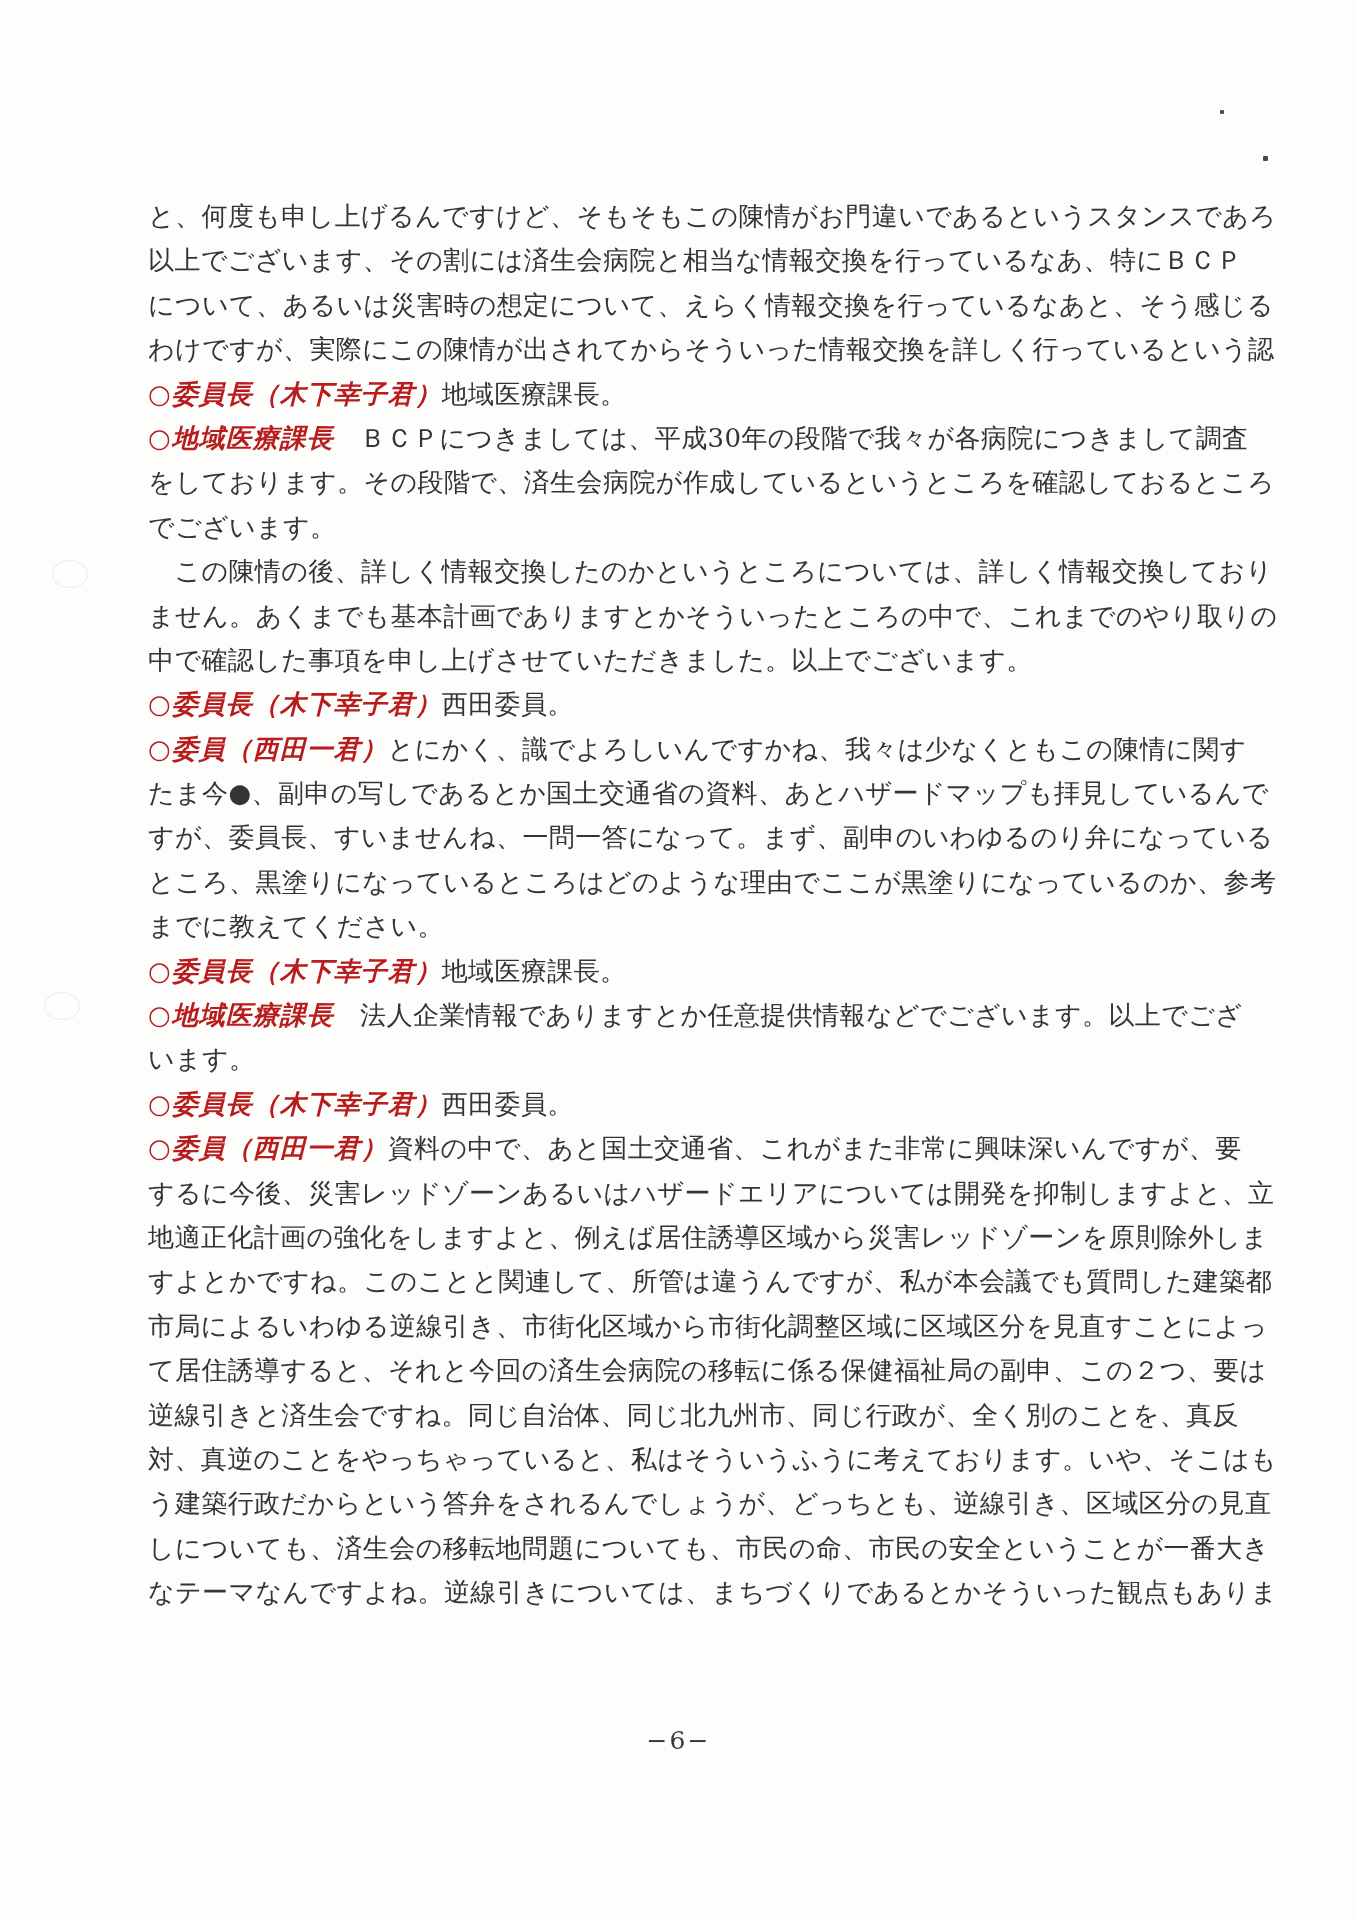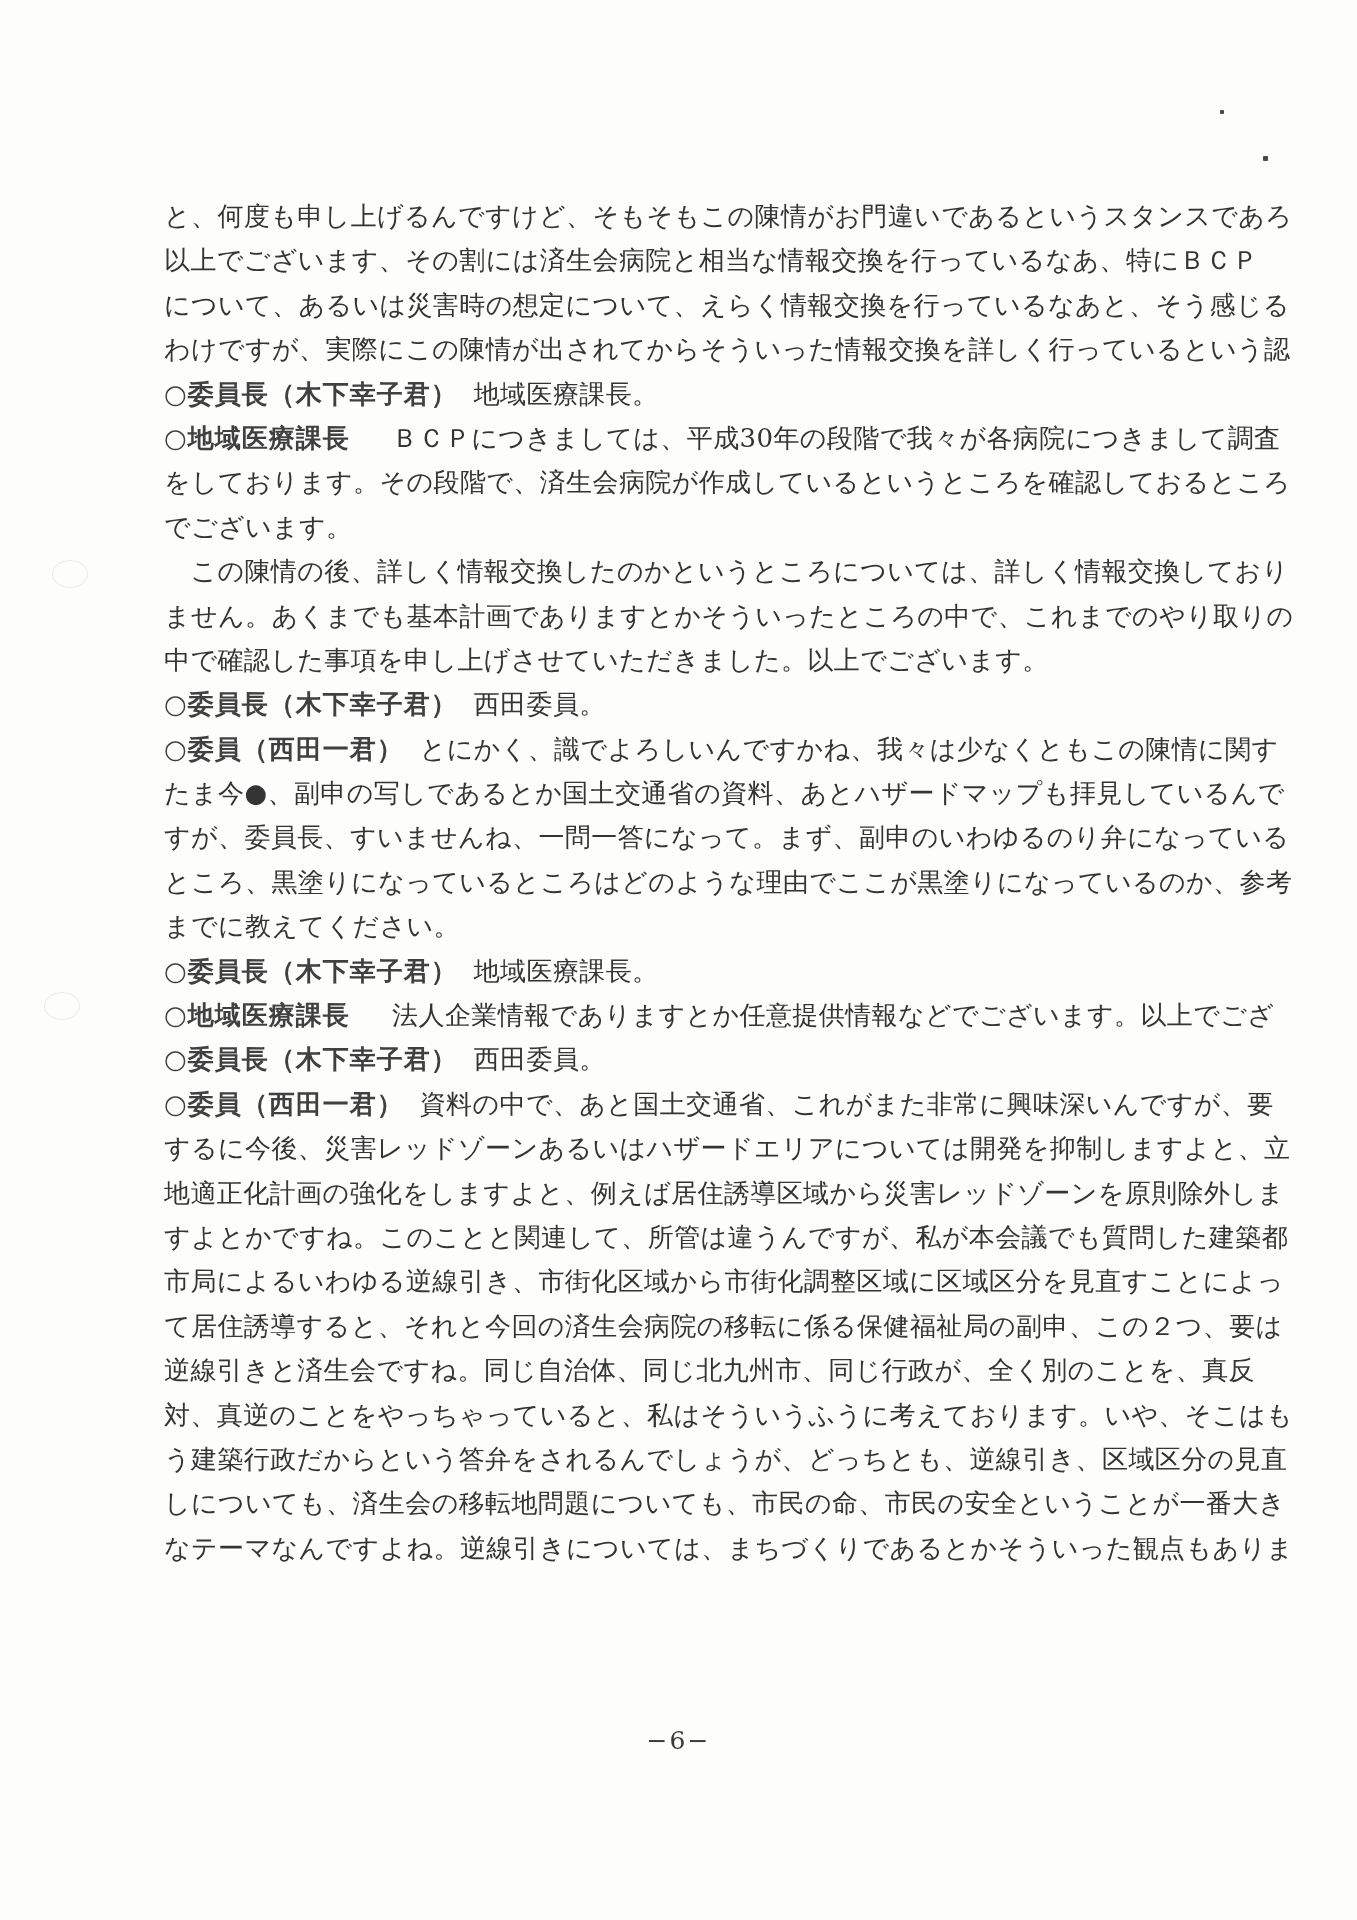--- a/index.html
+++ b/index.html
@@ -22,26 +22,27 @@
     width: 1085px;
   }
   .line {
     height: 44.4px;
     line-height: 44.4px;
     font-size: 26px;
     color: #343434;
     letter-spacing: 0.4px;
     white-space: nowrap;
   }
-  .seg { display: inline; margin-left: 16px; }
+  .seg { display: inline; }
   .seg.bold {
     font-family: "DejaVu Sans", sans-serif;
     font-weight: 700;
     letter-spacing: 1px;
-    color: #404040;
+    color: #b91c1c;
+    font-style: italic;
   }
   .page-number {
     position: absolute;
     top: 1726px;
     left: 0;
     width: 100%;
     text-align: center;
     font-size: 25px;
     letter-spacing: 2px;
     color: #3a3a3a;
@@ -86,20 +87,21 @@
       <div class="line"><span class="seg">ません。あくまでも基本計画でありますとかそういったところの中で、これまでのやり取りの</span></div>
       <div class="line"><span class="seg">中で確認した事項を申し上げさせていただきました。以上でございます。</span></div>
       <div class="line"><span class="seg bold">○委員長（木下幸子君）</span><span class="seg">西田委員。</span></div>
       <div class="line"><span class="seg bold">○委員（西田一君）</span><span class="seg">とにかく、識でよろしいんですかね、我々は少なくともこの陳情に関す</span></div>
       <div class="line"><span class="seg">たま今●、副申の写しであるとか国土交通省の資料、あとハザードマップも拝見しているんで</span></div>
       <div class="line"><span class="seg">すが、委員長、すいませんね、一問一答になって。まず、副申のいわゆるのり弁になっている</span></div>
       <div class="line"><span class="seg">ところ、黒塗りになっているところはどのような理由でここが黒塗りになっているのか、参考</span></div>
       <div class="line"><span class="seg">までに教えてください。</span></div>
       <div class="line"><span class="seg bold">○委員長（木下幸子君）</span><span class="seg">地域医療課長。</span></div>
       <div class="line"><span class="seg bold">○地域医療課長</span><span class="seg">　法人企業情報でありますとか任意提供情報などでございます。以上でござ</span></div>
+      <div class="line"><span class="seg">います。</span></div>
       <div class="line"><span class="seg bold">○委員長（木下幸子君）</span><span class="seg">西田委員。</span></div>
       <div class="line"><span class="seg bold">○委員（西田一君）</span><span class="seg">資料の中で、あと国土交通省、これがまた非常に興味深いんですが、要</span></div>
       <div class="line"><span class="seg">するに今後、災害レッドゾーンあるいはハザードエリアについては開発を抑制しますよと、立</span></div>
       <div class="line"><span class="seg">地適正化計画の強化をしますよと、例えば居住誘導区域から災害レッドゾーンを原則除外しま</span></div>
       <div class="line"><span class="seg">すよとかですね。このことと関連して、所管は違うんですが、私が本会議でも質問した建築都</span></div>
       <div class="line"><span class="seg">市局によるいわゆる逆線引き、市街化区域から市街化調整区域に区域区分を見直すことによっ</span></div>
       <div class="line"><span class="seg">て居住誘導すると、それと今回の済生会病院の移転に係る保健福祉局の副申、この２つ、要は</span></div>
       <div class="line"><span class="seg">逆線引きと済生会ですね。同じ自治体、同じ北九州市、同じ行政が、全く別のことを、真反</span></div>
       <div class="line"><span class="seg">対、真逆のことをやっちゃっていると、私はそういうふうに考えております。いや、そこはも</span></div>
       <div class="line"><span class="seg">う建築行政だからという答弁をされるんでしょうが、どっちとも、逆線引き、区域区分の見直</span></div>

